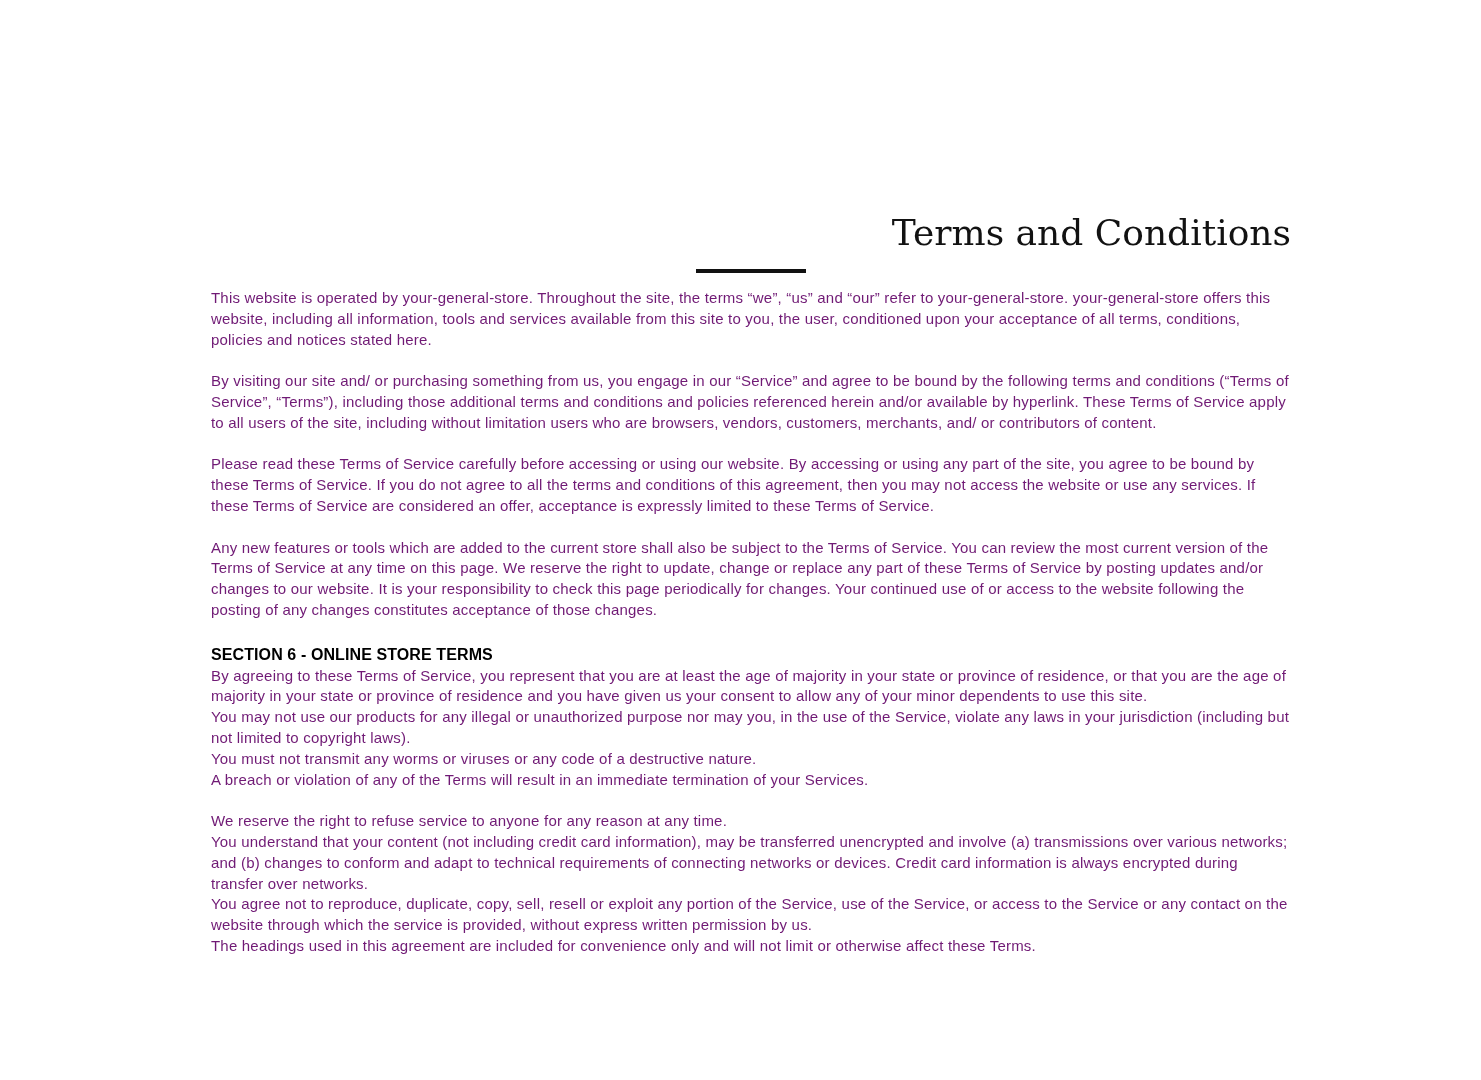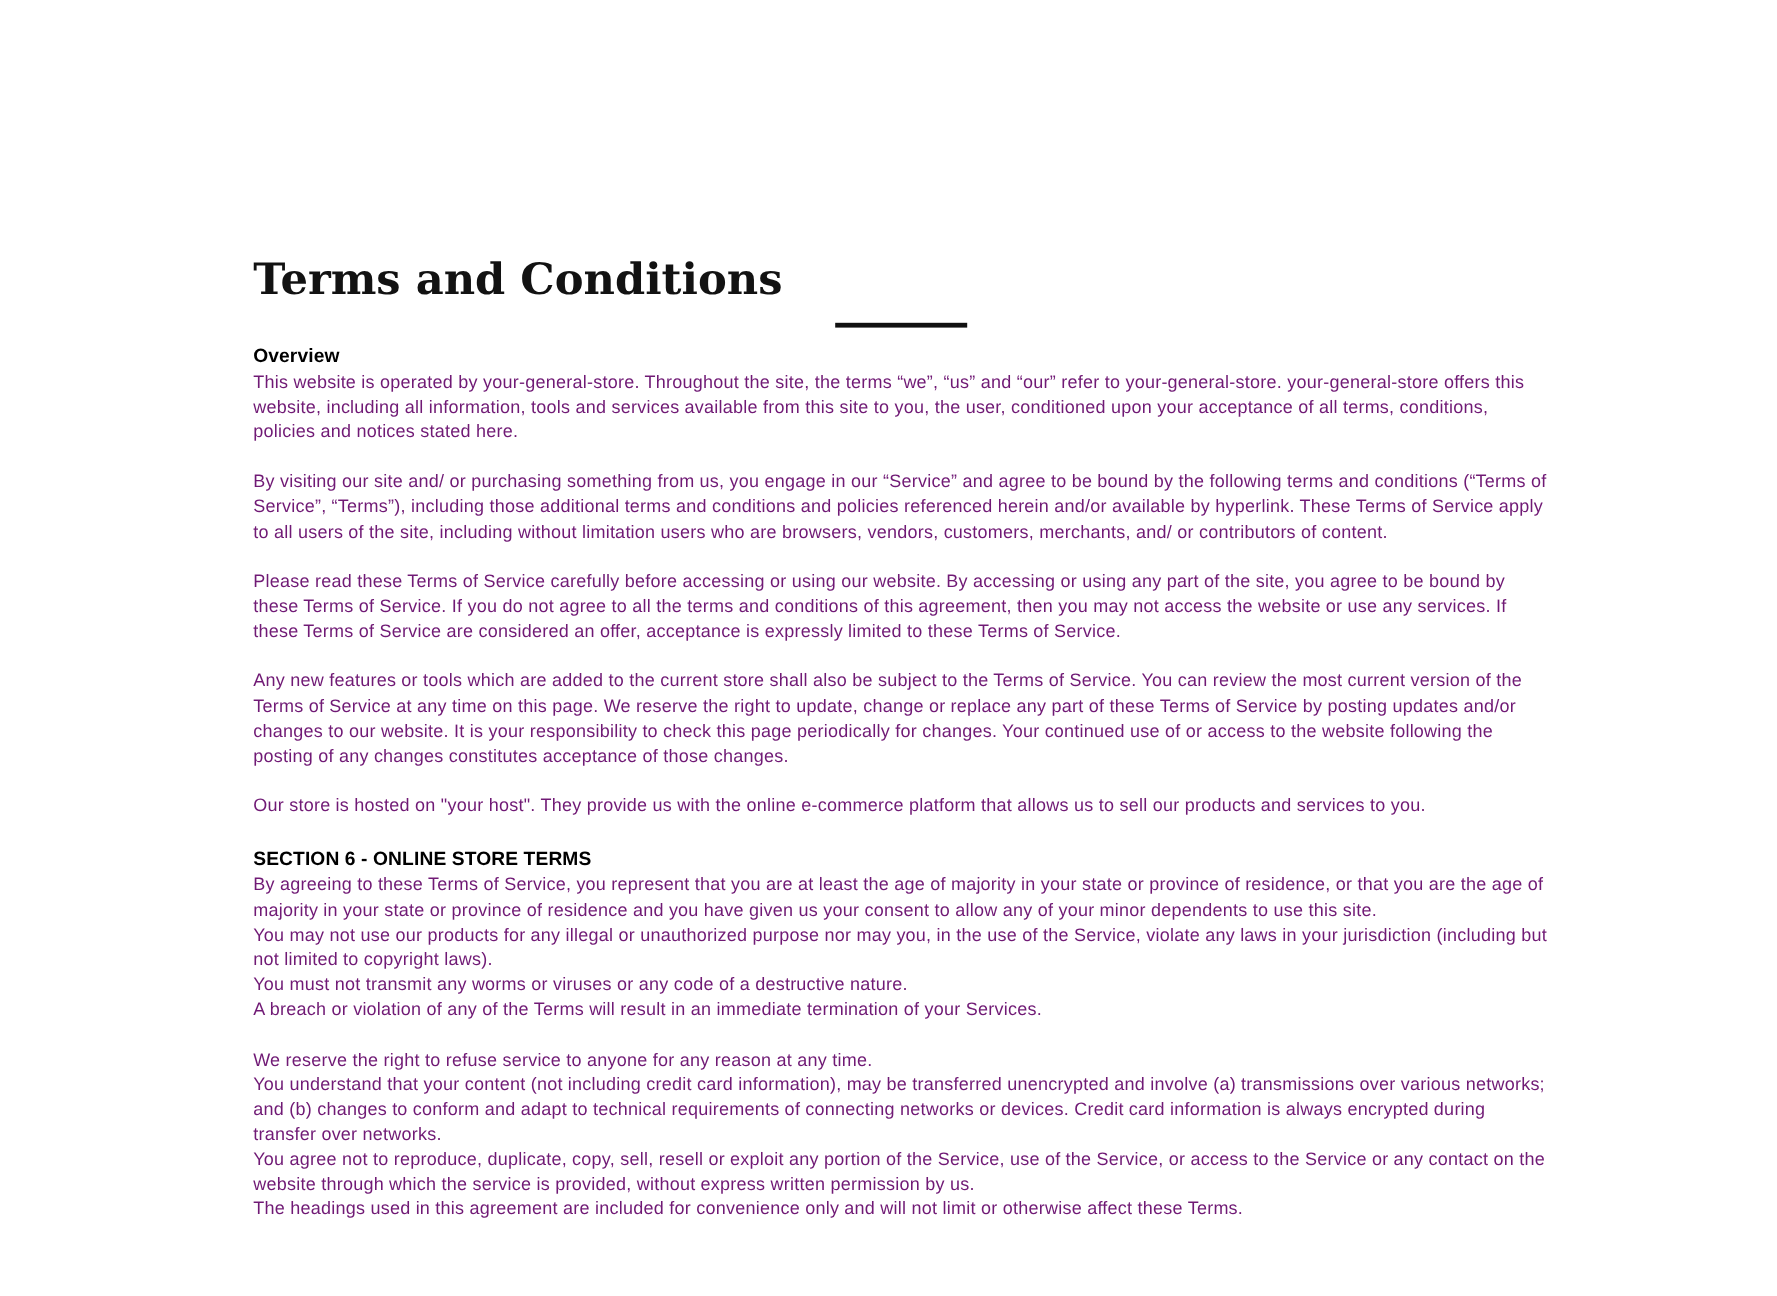--- a/index.html
+++ b/index.html
@@ -15,25 +15,25 @@
     color: #1c1d1d;
   }
   .page {
     width: 1080px;
     margin-left: 211px;
     padding-top: 211px;
     box-sizing: border-box;
   }
   .page-title {
     font-family: "DejaVu Serif", serif;
-    font-weight: bold;
+    font-weight: normal;
     font-size: 36px;
     line-height: 44px;
     color: #121212;
-    text-align: left;
+    text-align: right;
     margin: 0;
     letter-spacing: 0px;
   }
   .title-rule {
     width: 110px;
     height: 4px;
     background: #111111;
     margin: 14px auto 0 auto;
   }
   .content {
@@ -61,23 +61,21 @@
     margin-bottom: 0;
   }
 </style>
 </head>
 <body>
 
 <main class="page">
   <h1 class="page-title">Terms and Conditions</h1>
   <div class="title-rule"></div>
   <section class="content" id="content">
-      <h2 class="section-heading">Overview</h2>
       <p class="para">This website is operated by your-general-store. Throughout the site, the terms “we”, “us” and “our” refer to your-general-store. your-general-store offers this website, including all information, tools and services available from this site to you, the user, conditioned upon your acceptance of all terms, conditions, policies and notices stated here.</p>
       <p class="para">By visiting our site and/ or purchasing something from us, you engage in our “Service” and agree to be bound by the following terms and conditions (“Terms of Service”, “Terms”), including those additional terms and conditions and policies referenced herein and/or available by hyperlink. These Terms of Service apply to all users of the site, including without limitation users who are browsers, vendors, customers, merchants, and/ or contributors of content.</p>
       <p class="para">Please read these Terms of Service carefully before accessing or using our website. By accessing or using any part of the site, you agree to be bound by these Terms of Service. If you do not agree to all the terms and conditions of this agreement, then you may not access the website or use any services. If these Terms of Service are considered an offer, acceptance is expressly limited to these Terms of Service.</p>
       <p class="para">Any new features or tools which are added to the current store shall also be subject to the Terms of Service. You can review the most current version of the Terms of Service at any time on this page. We reserve the right to update, change or replace any part of these Terms of Service by posting updates and/or changes to our website. It is your responsibility to check this page periodically for changes. Your continued use of or access to the website following the posting of any changes constitutes acceptance of those changes.</p>
-      <p class="para">Our store is hosted on "your host". They provide us with the online e-commerce platform that allows us to sell our products and services to you.</p>
       <h2 class="section-heading">SECTION 6 - ONLINE STORE TERMS</h2>
       <p class="para">By agreeing to these Terms of Service, you represent that you are at least the age of majority in your state or province of residence, or that you are the age of majority in your state or province of residence and you have given us your consent to allow any of your minor dependents to use this site.<br>You may not use our products for any illegal or unauthorized purpose nor may you, in the use of the Service, violate any laws in your jurisdiction (including but not limited to copyright laws).<br>You must not transmit any worms or viruses or any code of a destructive nature.<br>A breach or violation of any of the Terms will result in an immediate termination of your Services.</p>
       <p class="para">We reserve the right to refuse service to anyone for any reason at any time.<br>You understand that your content (not including credit card information), may be transferred unencrypted and involve (a) transmissions over various networks; and (b) changes to conform and adapt to technical requirements of connecting networks or devices. Credit card information is always encrypted during transfer over networks.<br>You agree not to reproduce, duplicate, copy, sell, resell or exploit any portion of the Service, use of the Service, or access to the Service or any contact on the website through which the service is provided, without express written permission by us.<br>The headings used in this agreement are included for convenience only and will not limit or otherwise affect these Terms.</p>
     </section>
 </main>
 
 </body></html>

